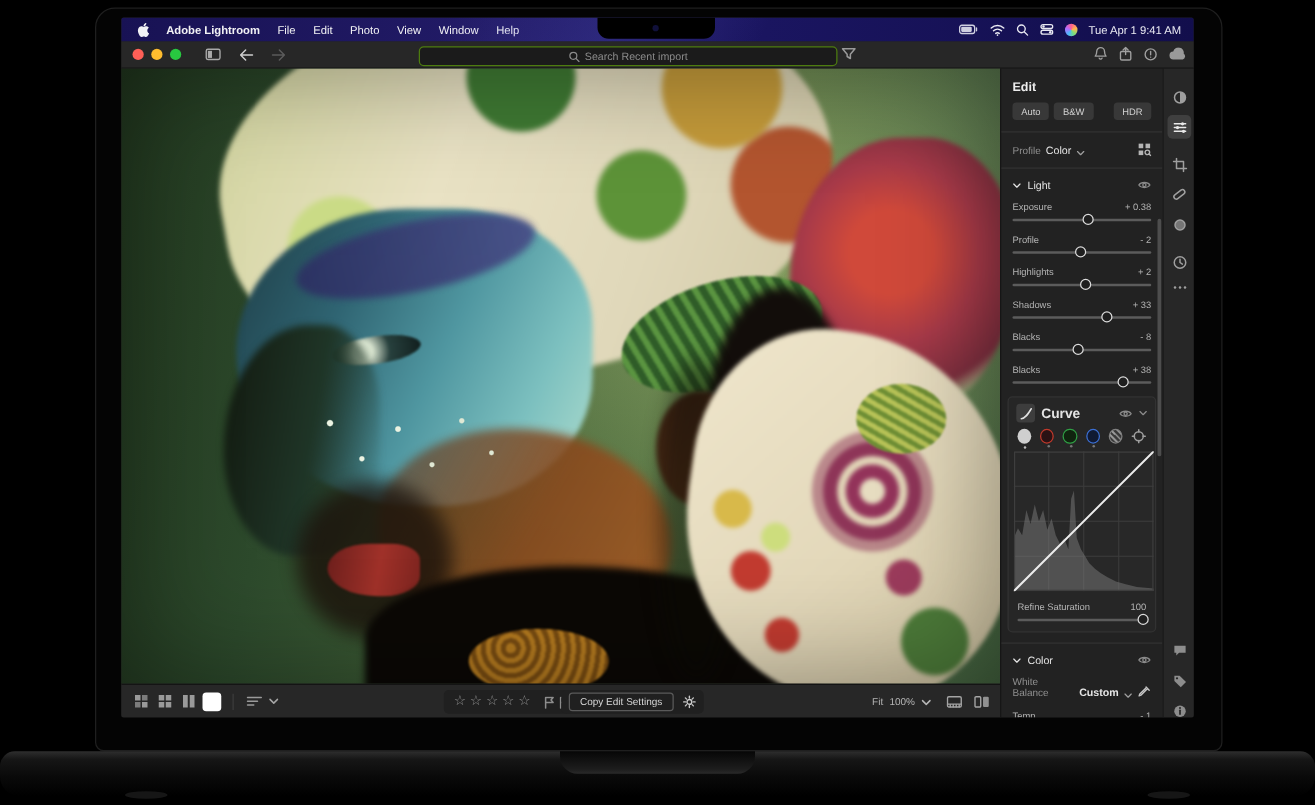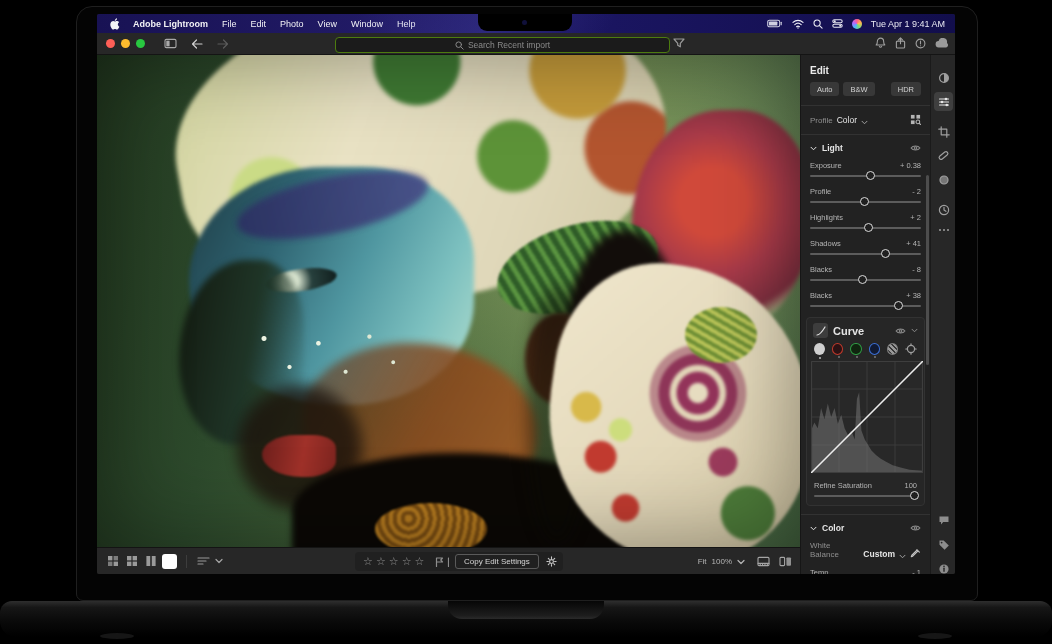--- a/index.html
+++ b/index.html
@@ -138,21 +138,21 @@
   #panel-scrollbar{position:absolute;right:1px;top:120px;width:3px;height:190px;border-radius:2px;background:#4d4d4d;}
   #edit-title{margin:10px 9px 6px;font-size:10px;font-weight:700;color:#ececec;}
   #quick-btns{display:flex;align-items:center;margin:0 9px 9px;gap:4px;}
   .qbtn{background:#383838;border-radius:3px;color:#d2d2d2;font-size:7.5px;padding:2.5px 7px;}
   .qbtn-hdr{margin-left:auto;}
   .pdivider{height:1px;background:#323232;margin:0 0 8px;}
   #profile-row{display:flex;align-items:flex-end;margin:0 9px 9px;font-size:8px;color:#8f8f8f;gap:4px;}
   #profile-value{color:#e6e6e6;font-size:8.5px;}
   .chev{color:#9f9f9f;}
   #profile-browse{margin-left:auto;color:#b5b5b5;}
-  .sec-head{display:flex;align-items:center;margin:0 9px 8px;gap:5px;font-size:8.5px;font-weight:700;color:#e4e4e4;}
+  .sec-head{display:flex;align-items:center;margin:0 9px 8px;gap:5px;font-size:8.5px;font-weight:400;color:#e4e4e4;}
   .sec-eye{margin-left:auto;color:#8a8a8a;}
   .srow{margin:0 9px 10px;}
   .slabel-row{display:flex;justify-content:space-between;font-size:7.5px;color:#b4b4b4;margin-bottom:5px;}
   .strack{position:relative;height:2px;background:#5c5c5c;border-radius:1px;}
   .sknob{position:absolute;top:-4px;width:9px;height:9px;border:1.5px solid #dcdcdc;border-radius:50%;
     background:#1f1f1f;box-sizing:border-box;}
 
   #curve-card{margin:0 5px 8px;background:#262626;border:1px solid #323232;border-radius:4px;padding:4px 4px 8px;}
   #curve-head{display:flex;align-items:center;gap:5px;margin:1px 2px 5px;}
   #curve-icon-btn{width:15px;height:15px;background:#3d3d3d;border-radius:3px;display:flex;
@@ -494,21 +494,21 @@
             <span>Highlights</span>
             <span>+ 2</span>
           </div>
         <div class="strack">
             <div class="sknob" style="left: calc(52% - 4px);"></div>
           </div>
       </div>
       <div class="srow">
         <div class="slabel-row">
             <span>Shadows</span>
-            <span>+ 41</span>
+            <span>+ 33</span>
           </div>
         <div class="strack">
             <div class="sknob" style="left: calc(68% - 4px);"></div>
           </div>
       </div>
       <div class="srow">
         <div class="slabel-row">
             <span>Blacks</span>
             <span>- 8</span>
           </div>

